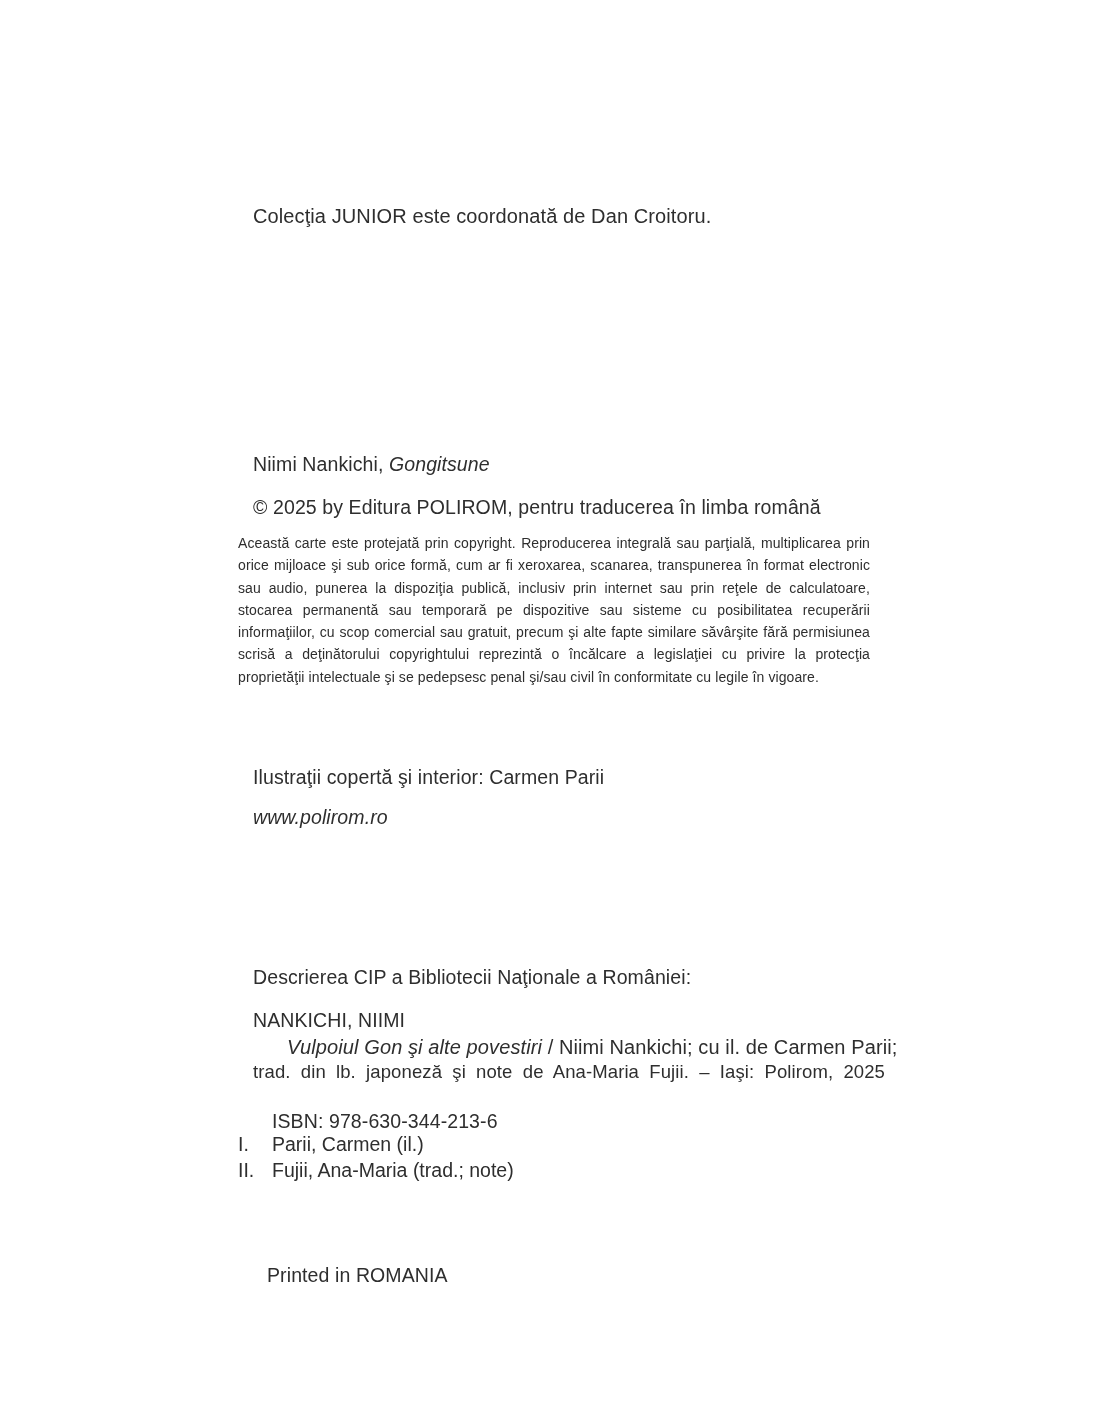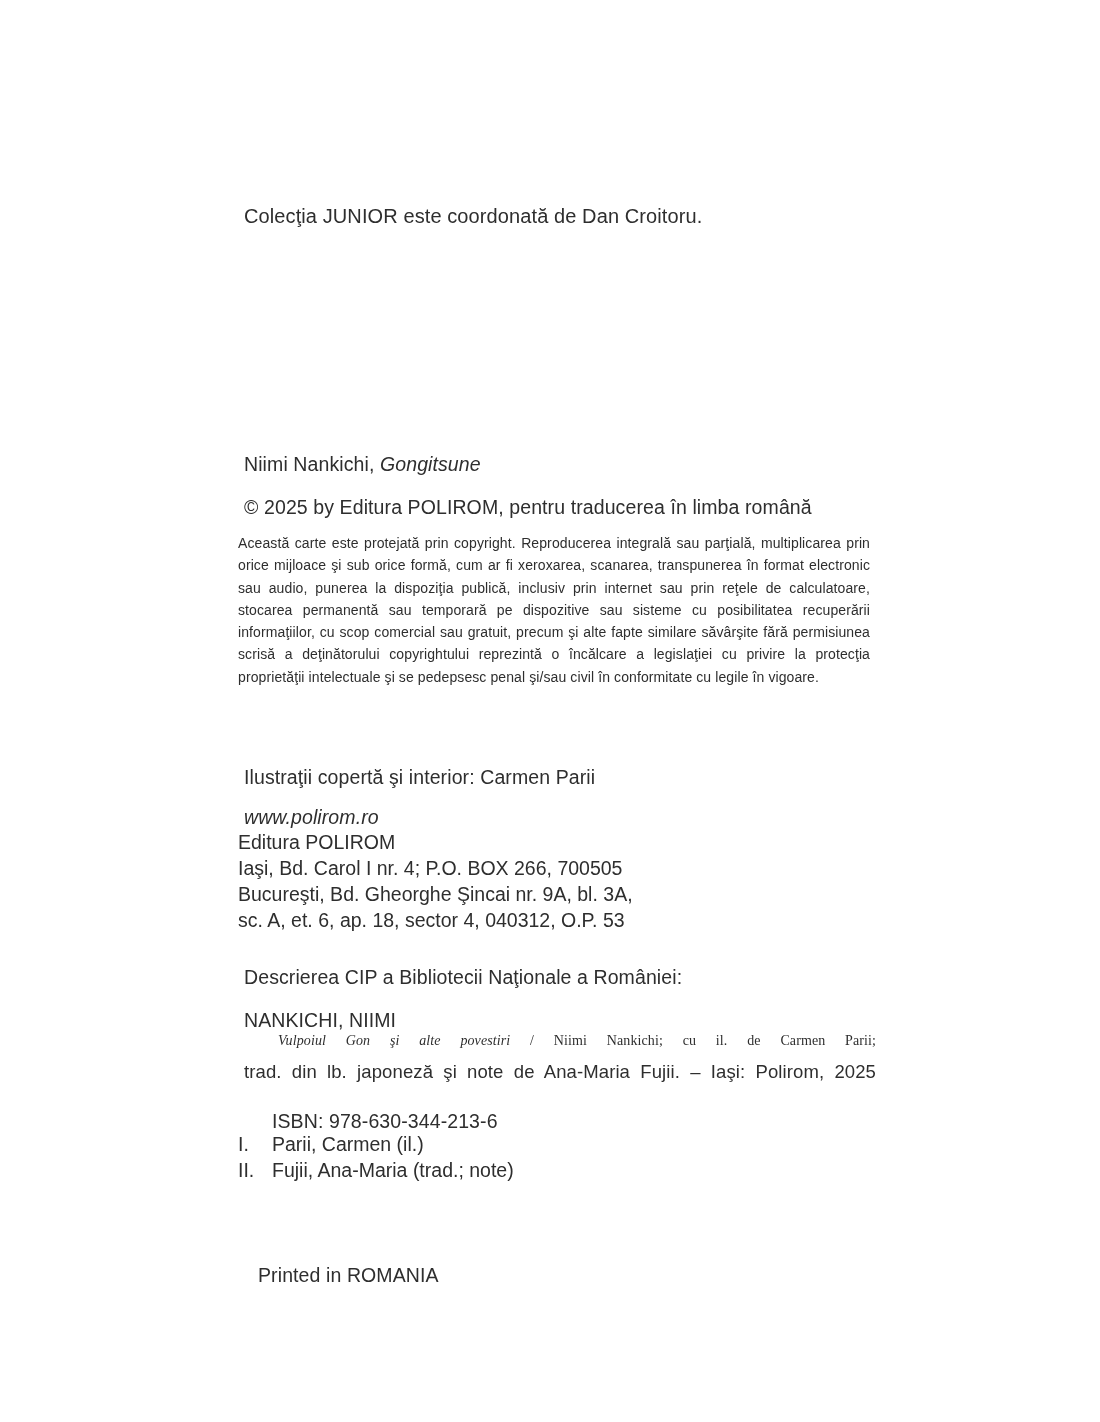--- a/index.html
+++ b/index.html
@@ -11,21 +11,21 @@
     position: relative;
     width: 1100px;
     height: 1422px;
     background: #ffffff;
     font-family: "Liberation Sans", "DejaVu Sans", sans-serif;
     color: #2e2e2e;
     overflow: hidden;
   }
   .line {
     position: absolute;
-    left: 244px;
+    left: 253px;
     width: 640px;
     font-size: 19.5px;
     line-height: 24px;
     letter-spacing: 0.1px;
     white-space: nowrap;
   }
   .collection {
     top: 184px;
     font-size: 20px;
   }
@@ -50,24 +50,23 @@
     font-size: 19.5px;
     line-height: 26px;
     white-space: nowrap;
   }
   .cip-heading  { top: 945px; }
   .cip-author   { top: 988px; }
   .cip-entry-1 {
     top: 1015px;
     padding-left: 34px;
     width: 598px;
-    font-size: 14px;
+    font-size: 20px;
     text-align: justify;
     text-align-last: justify;
-    font-family: Liberation Serif, serif;
   }
   .cip-entry-2 {
     top: 1041px;
     width: 632px;
     font-size: 18.5px;
     text-align: justify;
     text-align-last: justify;
   }
   .isbn         { top: 1089px; left: 272px; }
   .index-list {
@@ -98,26 +97,20 @@
   <p class="line title-line"><span>Niimi Nankichi, </span><span class="italic">Gongitsune</span></p>
 
   <p class="line cline">© 2025 by Editura POLIROM, pentru traducerea în limba română</p>
 
   <p class="notice">Această carte este protejată prin copyright. Reproducerea integrală sau parţială, multiplicarea prin orice mijloace şi sub orice formă, cum ar fi xeroxarea, scanarea, transpunerea în format electronic sau audio, punerea la dispoziţia publică, inclusiv prin internet sau prin reţele de calculatoare, stocarea permanentă sau temporară pe dispozitive sau sisteme cu posibilitatea recuperării informaţiilor, cu scop comercial sau gratuit, precum şi alte fapte similare săvârşite fără permisiunea scrisă a deţinătorului copyrightului reprezintă o încălcare a legislaţiei cu privire la protecţia proprietăţii intelectuale şi se pedepsesc penal şi/sau civil în conformitate cu legile în vigoare.</p>
 
   <p class="line illustr">Ilustraţii copertă şi interior: Carmen Parii</p>
 
   <p class="line website">www.polirom.ro</p>
 
-  <div class="publisher">
-    <div>Editura POLIROM</div>
-    <div>Iaşi, Bd. Carol I nr. 4; P.O. BOX 266, 700505</div>
-    <div>Bucureşti, Bd. Gheorghe Şincai nr. 9A, bl. 3A,</div>
-    <div>sc. A, et. 6, ap. 18, sector 4, 040312, O.P. 53</div>
-  </div>
 
   <p class="line cip-heading">Descrierea CIP a Bibliotecii Naţionale a României:</p>
 
   <p class="line cip-author">NANKICHI, NIIMI</p>
 
   <p class="line cip-entry-1"><span class="italic">Vulpoiul Gon şi alte povestiri</span><span> / Niimi Nankichi; cu il. de Carmen Parii;</span></p>
 
   <p class="line cip-entry-2">trad. din lb. japoneză şi note de Ana-Maria Fujii. – Iaşi: Polirom, 2025</p>
 
   <p class="line isbn">ISBN: 978-630-344-213-6</p>

